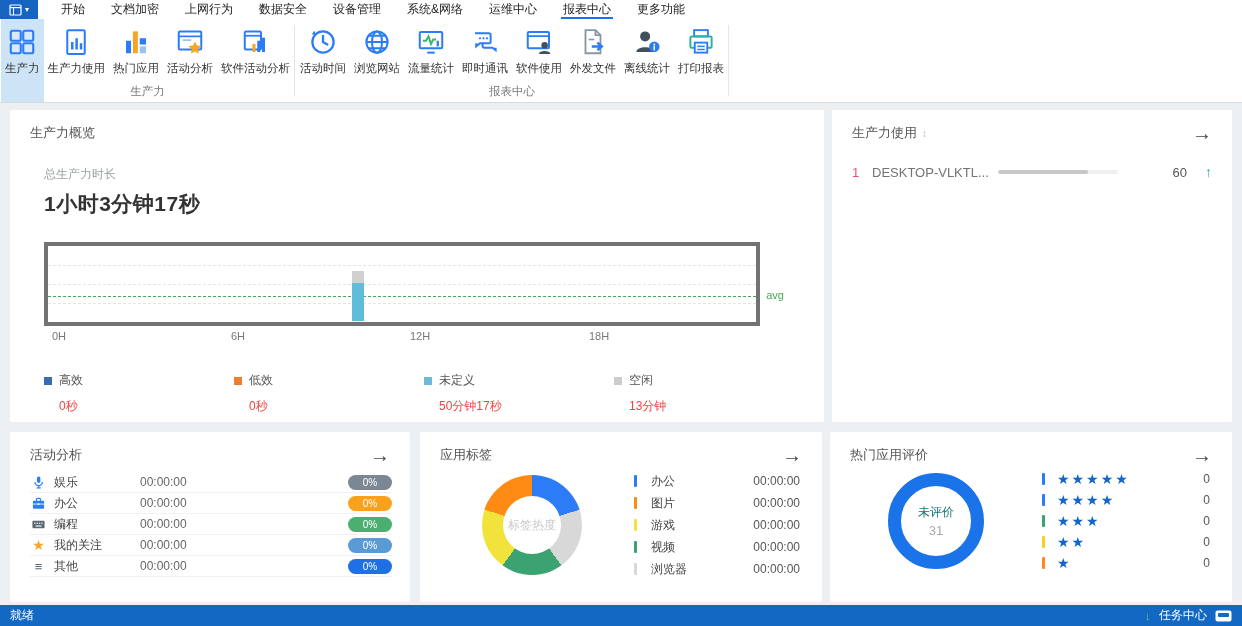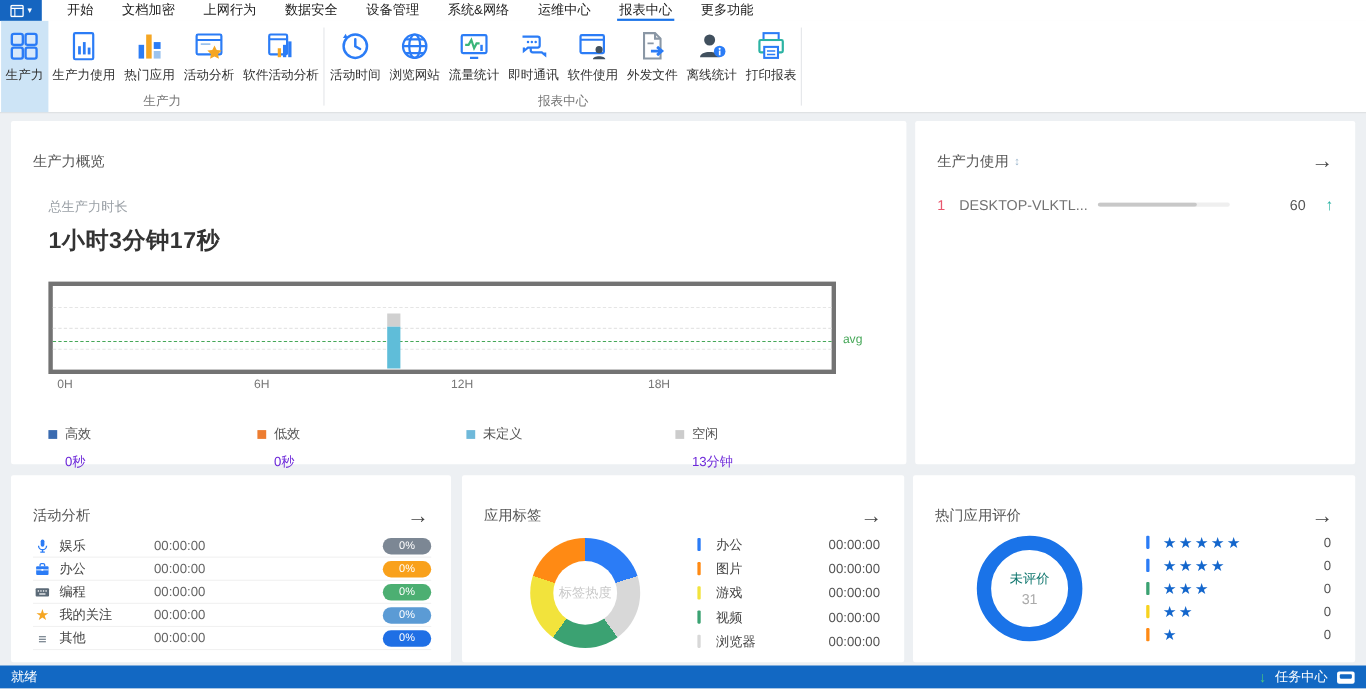--- a/index.html
+++ b/index.html
@@ -22,21 +22,21 @@
   .ribbon-item { padding:6px 4px 0; display:flex; flex-direction:column; align-items:center; cursor:pointer; height:100%; }
   .ribbon-item.selected { background:#cde4f6; }
   .ricon { height:34px; display:flex; align-items:center; justify-content:center; }
   .caption { font-size:11.5px; color:#333; margin-top:2px; white-space:nowrap; }
   .ribbon-group-label { position:absolute; bottom:3px; left:0; right:0; text-align:center; font-size:11.5px; color:#777; }
   
   .content { padding:7px 10px 0; }
   .row { display:flex; }
   .row.top { margin-bottom:10px; }
   .panel { background:#fff; border-radius:2px; position:relative; }
-  .panel-header { display:flex; align-items:center; padding:28px 20px 0; }
+  .panel-header { display:flex; align-items:center; padding:14px 20px 0; }
   .panel-title { font-size:13px; color:#555; }
   .sort-icon { font-size:10px; color:#9bb6cc; margin-left:5px; }
   .arrow-btn { margin-left:auto; font-size:20px; color:#444; cursor:pointer; line-height:14px; }
   .p-overview { width:814px; height:312px; }
   .p-ranking  { width:400px; height:312px; margin-left:8px; }
   .p-activity { width:400px; height:170px; }
   .p-tags     { width:402px; height:170px; margin-left:10px; }
   .p-ratings  { width:402px; height:170px; margin-left:8px; }
   
   .total-block { margin:24px 0 0 34px; }
@@ -48,21 +48,21 @@
   .avgline { position:absolute; left:0; right:0; border-top:1px dashed #46a758; }
   .avg-label { position:absolute; right:-28px; top:-8px; font-size:11px; }
   .vbar { position:absolute; bottom:1px; height:calc(100% - 2px); width:12px; display:flex; flex-direction:column-reverse; }
   .vbar-seg { width:100%; }
   .x-labels { position:relative; height:18px; margin-top:4px; }
   .x-tick { position:absolute; top:0; font-size:11px; color:#777; }
   .ov-legend { display:flex; margin:24px 20px 0 34px; }
   .ov-leg-item { flex:1; }
   .ov-leg-head { display:flex; align-items:center; font-size:12px; color:#555; }
   .ov-leg-sq { width:8px; height:8px; margin-right:7px; display:inline-block; }
-  .ov-leg-val { font-size:12px; color:#6d28d9; margin-top:9px; padding-left:15px; }
+  .ov-leg-val { font-size:12px; color:#ef4444; margin-top:9px; padding-left:15px; }
   
   .rank-row { display:flex; align-items:center; margin:22px 20px 0; font-size:13px; }
   .rank-num { color:#e8566d; width:20px; }
   .rank-name { color:#737373; width:118px; white-space:nowrap; overflow:hidden; }
   .rank-bar { width:120px; height:4px; background:#efefef; border-radius:2px; margin-left:8px; overflow:hidden; }
   .rank-fill { display:block; height:4px; background:#c8c8c8; border-radius:2px; }
   .rank-val { margin-left:auto; color:#555; }
   .trend { color:#2bb3a3; margin-left:18px; font-size:14px; font-weight:bold; }
   
   .act-list { margin:8px 18px 0 20px; }
@@ -331,20 +331,21 @@
                 <span class="ov-leg-sq" style="background: rgb(237, 125, 49);"></span>
                 <span>低效</span>
               </div>
               <div class="ov-leg-val">0秒</div>
             </div>
             <div class="ov-leg-item">
               <div class="ov-leg-head">
                 <span class="ov-leg-sq" style="background: rgb(111, 185, 218);"></span>
                 <span>未定义</span>
               </div>
+              <div class="ov-leg-val">50分钟17秒</div>
             </div>
             <div class="ov-leg-item">
               <div class="ov-leg-head">
                 <span class="ov-leg-sq" style="background: rgb(204, 204, 204);"></span>
                 <span>空闲</span>
               </div>
               <div class="ov-leg-val">13分钟</div>
             </div>
           </div>
       </section>

